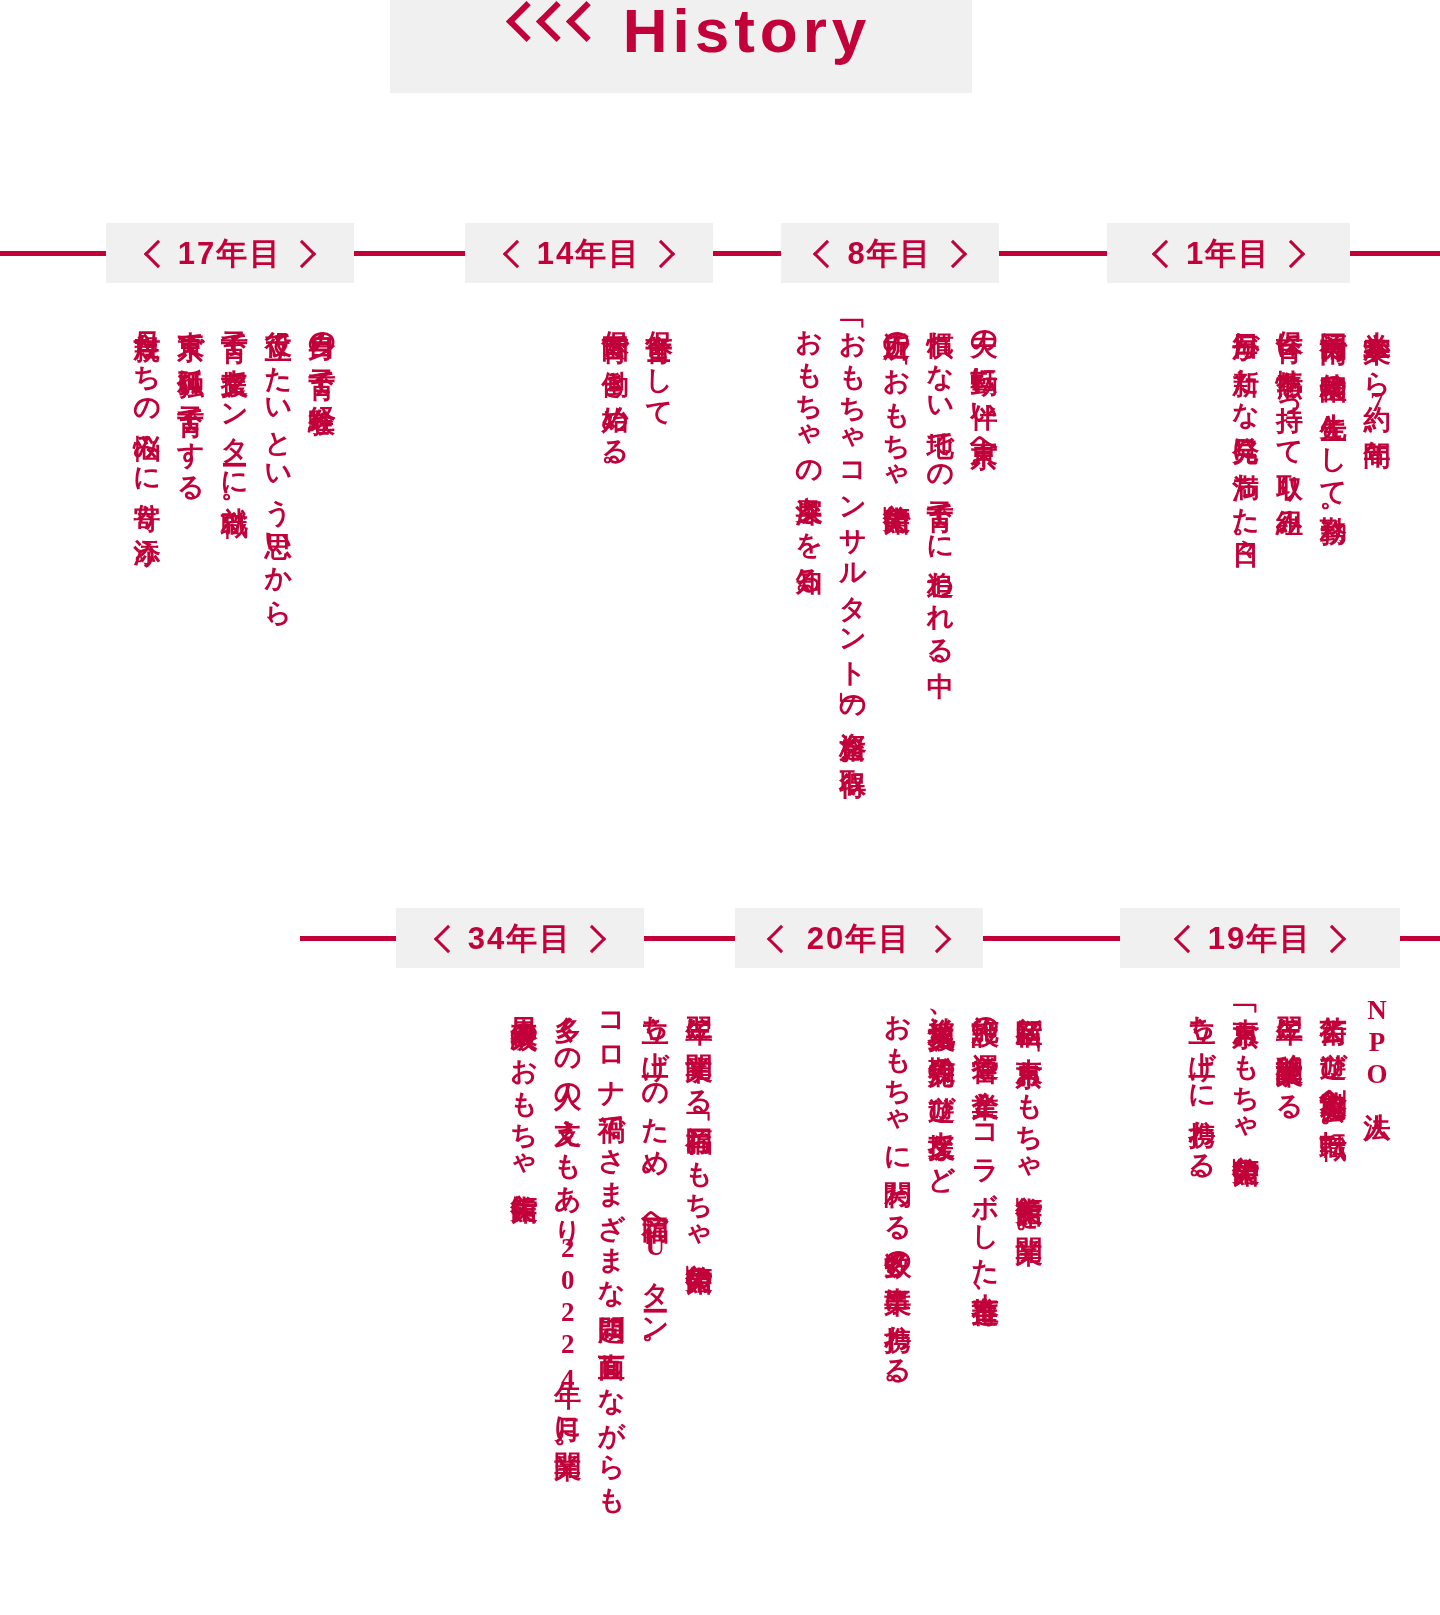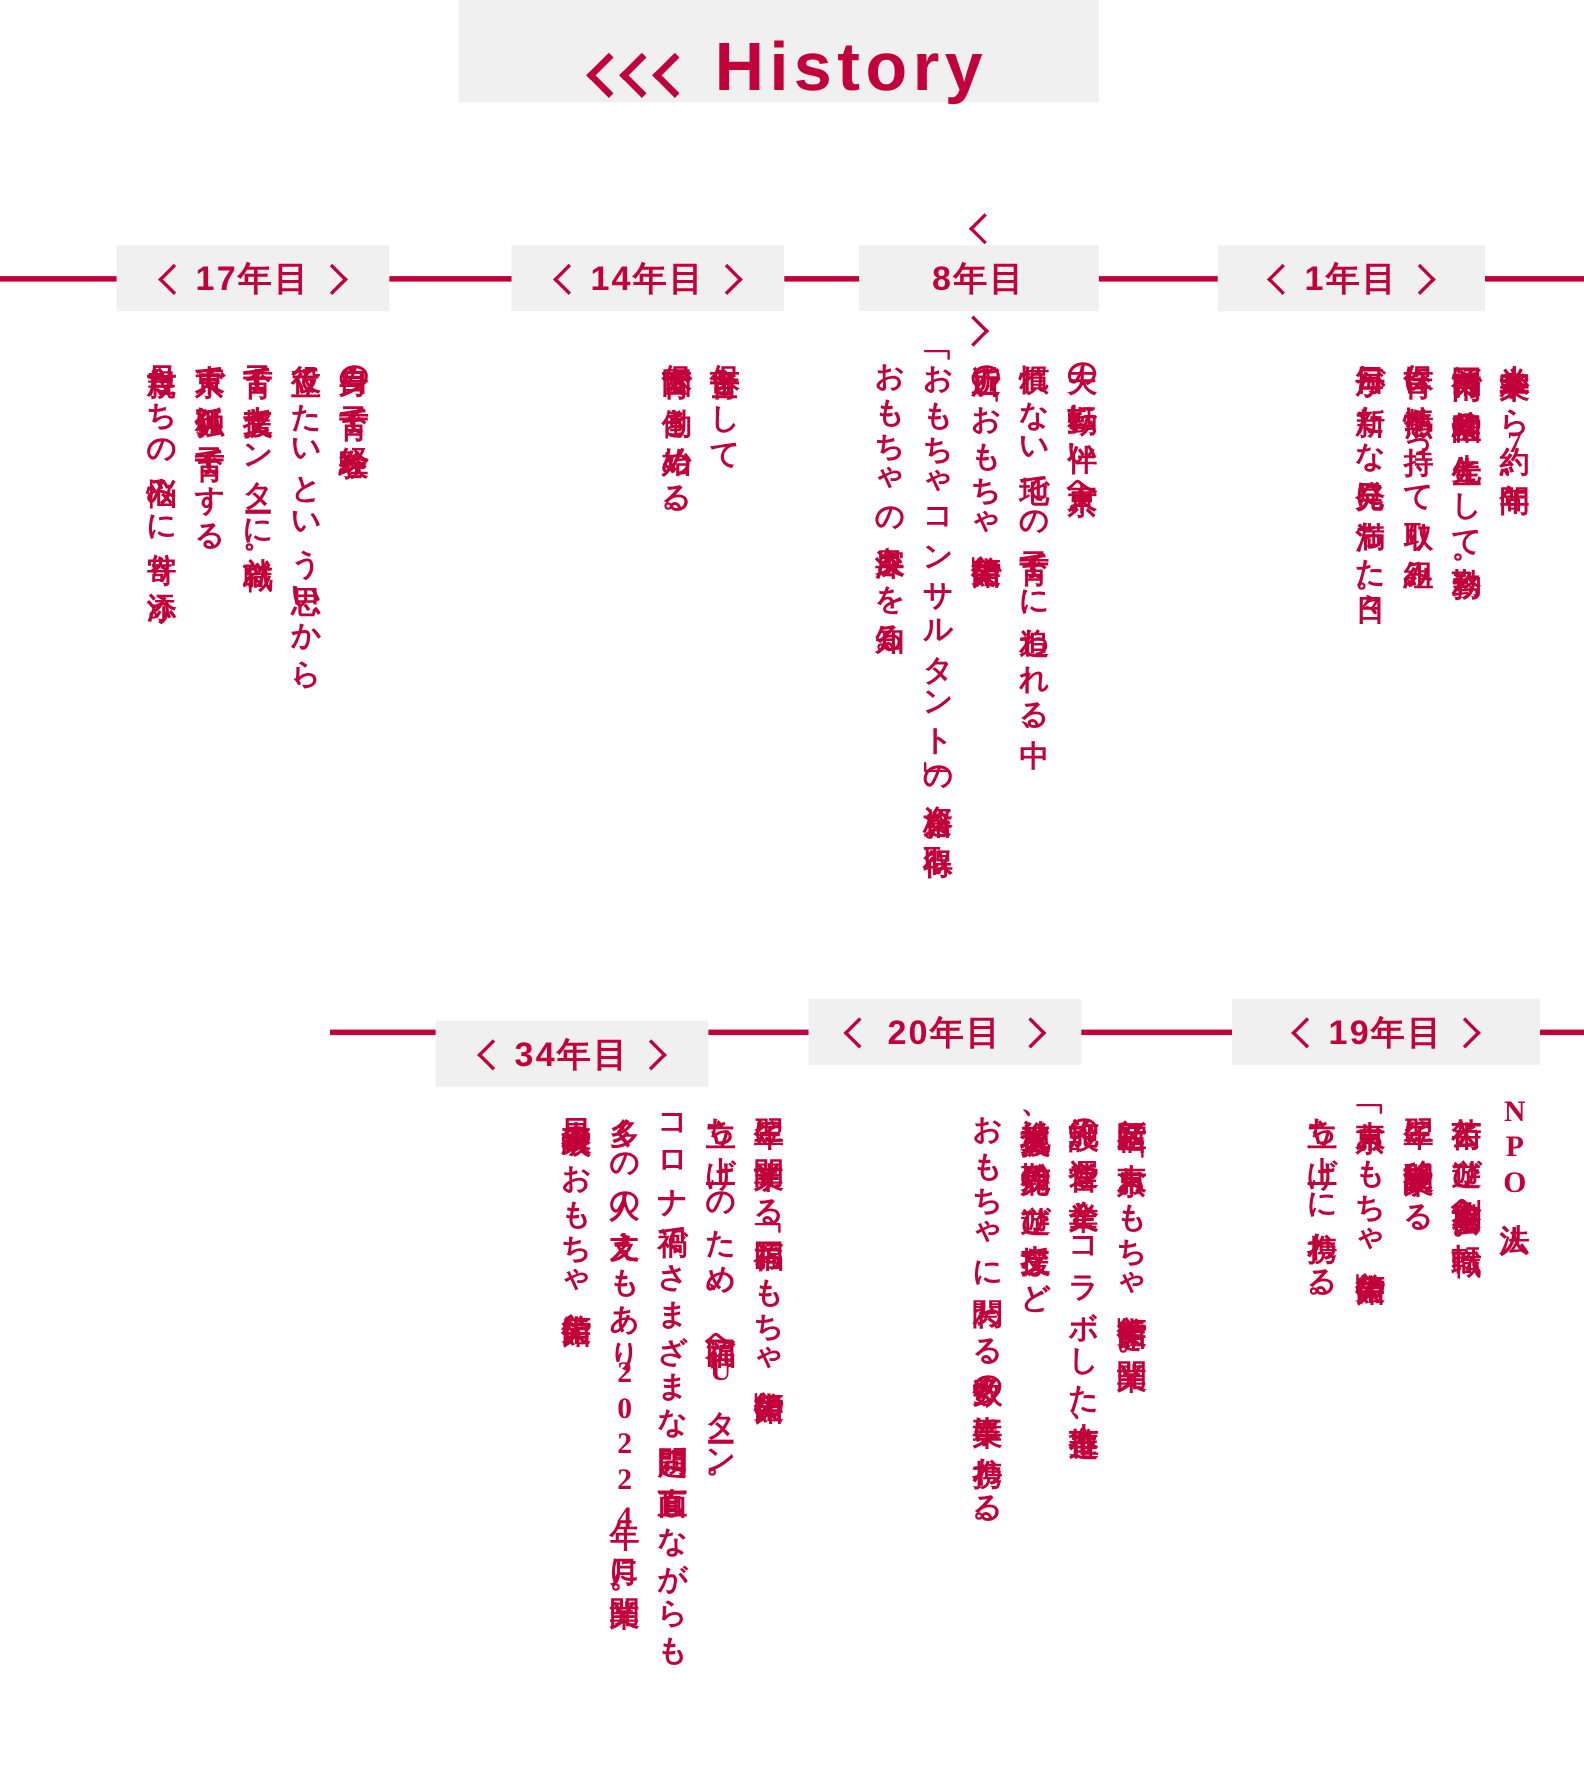--- a/index.html
+++ b/index.html
@@ -21,24 +21,23 @@
 
   
   .header-box {
     position: absolute;
     left: 390px;
     top: 0px;
     width: 582px;
     height: 93px;
     background: #f0f0f0;
     display: flex;
-    align-items: flex-end;
+    align-items: flex-start;
     justify-content: center;
     gap: 30px;
-    margin-left: 27px;
   }
   .header-chevrons {
     display: flex;
     align-items: center;
     gap: 2px;
     margin-left: 44px;
   }
   .hchev {
     width: 28px;
     height: 46px;
@@ -150,21 +149,21 @@
 
   <div class="row row-1">
     <div class="rail" style="left:0px; width:1440px;"></div>
 
     <div class="badge" style="left:1107px; width:243px;">
       <span class="chev chev-left"></span>
       <span class="badge-label">1年目</span>
       <span class="chev chev-right"></span>
     </div>
 
-    <div class="badge" style="left:781px; width:218px;flex-direction:column;">
+    <div class="badge" style="left:781px; width:218px;">
       <span class="chev chev-left"></span>
       <span class="badge-label">8年目</span>
       <span class="chev chev-right"></span>
     </div>
 
     <div class="badge" style="left:441px; width:248px;margin-left:24px;">
       <span class="chev chev-left"></span>
       <span class="badge-label">14年目</span>
       <span class="chev chev-right"></span>
     </div>
@@ -204,21 +203,21 @@
       <span class="badge-label">19年目</span>
       <span class="chev chev-right"></span>
     </div>
 
     <div class="badge" style="left:735px; width:248px;gap:24px;">
       <span class="chev chev-left"></span>
       <span class="badge-label">20年目</span>
       <span class="chev chev-right"></span>
     </div>
 
-    <div class="badge" style="left:396px; width:248px;margin-top:20px;">
+    <div class="badge" style="left:396px; width:248px;">
       <span class="chev chev-left"></span>
       <span class="badge-label">34年目</span>
       <span class="chev chev-right"></span>
     </div>
   </div>
 
   <div class="vtext" style="top:995px; right:42px; height:320px;">NPO法人
 芸術と遊び創造協会へ転職。
 翌年に移設開業する
 「東京おもちゃ美術館」の

